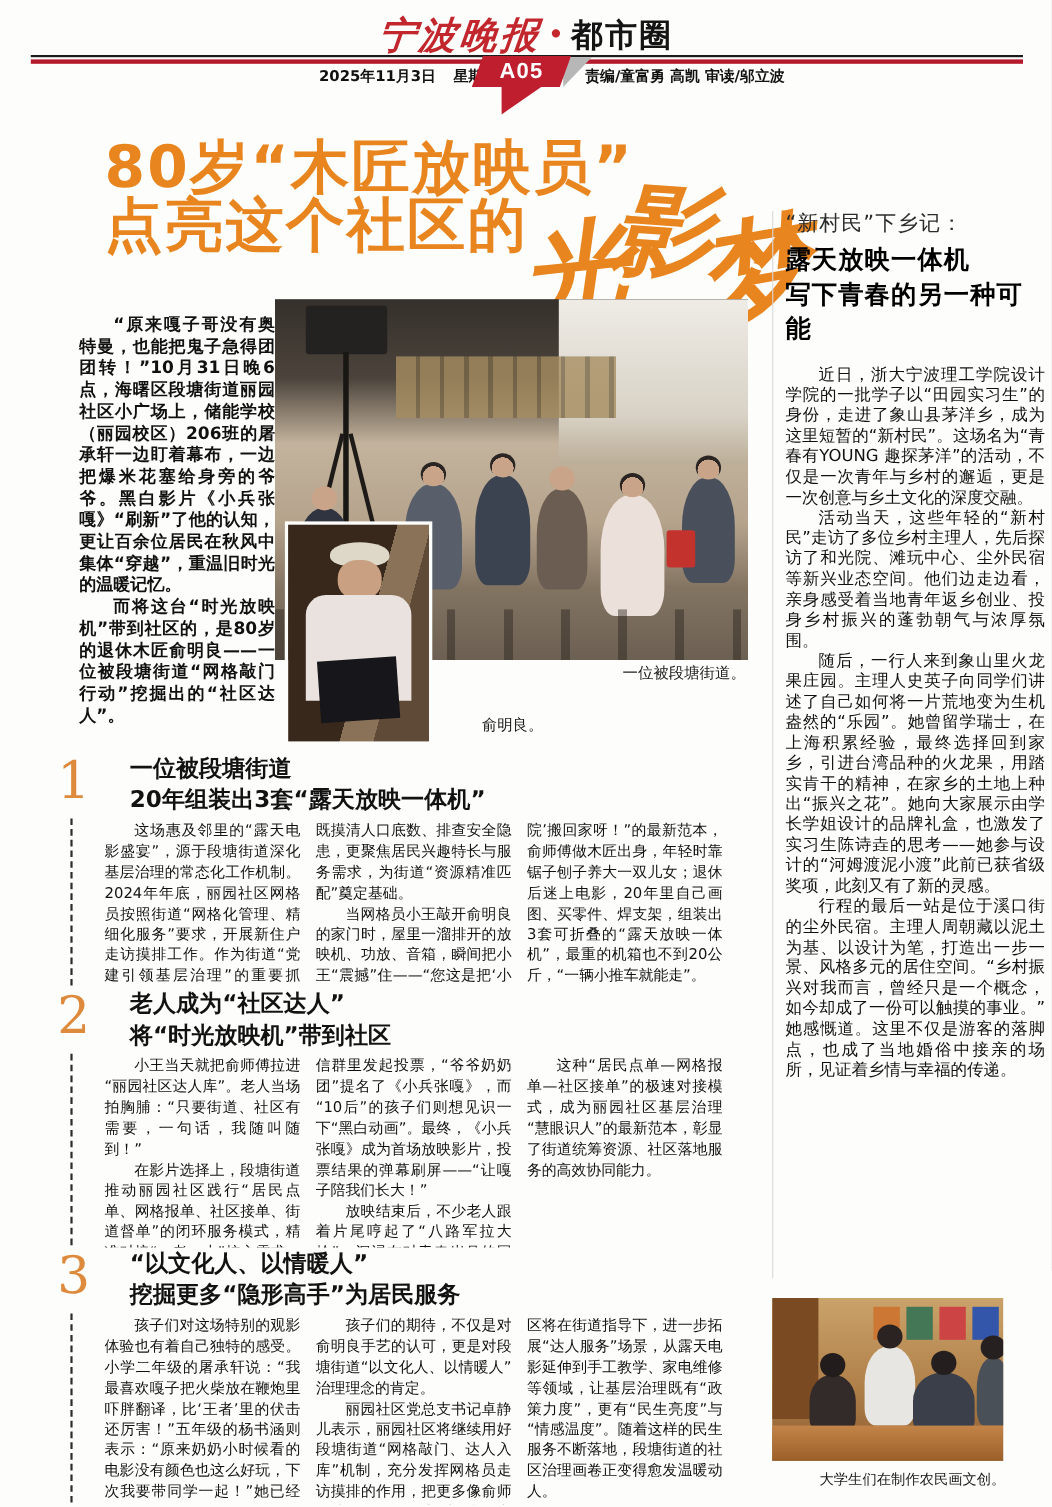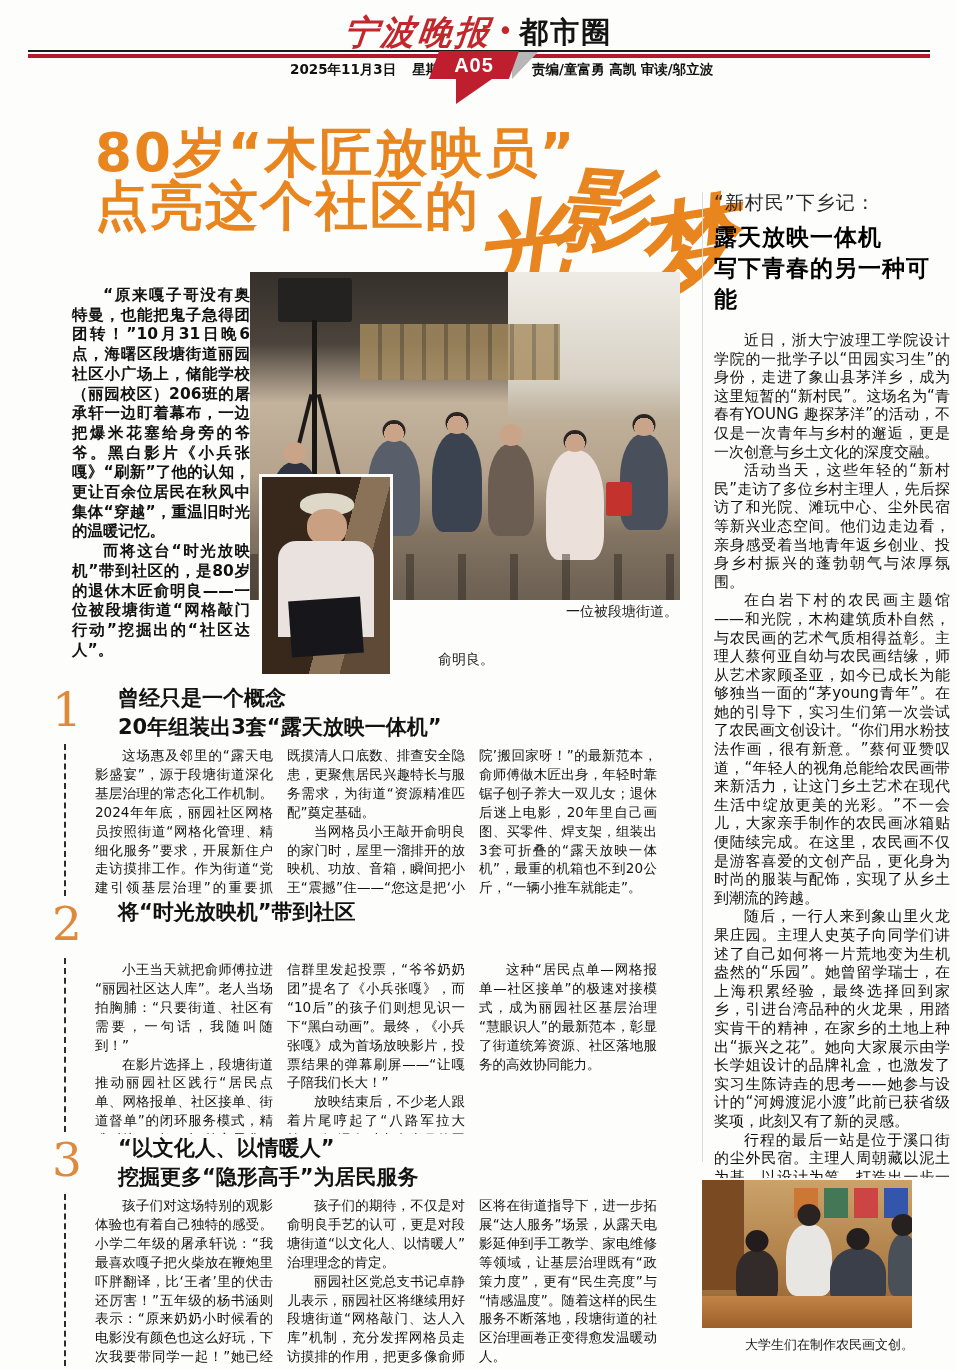--- a/index.html
+++ b/index.html
@@ -179,41 +179,42 @@
     <div class="ip-body"></div>
     <div class="ip-board"></div>
   </div>
   <div class="cap-main">一位被段塘街道。</div>
   <div class="cap-inset">俞明良。</div>
 
   <section class="sec s1">
     <div class="num">1</div>
     <div class="dash"></div>
     <div class="shead">
-      <div>曾经只是一个概念</div>
+      <div>一位被段塘街道</div>
       <div>20年组装出3套“露天放映一体机”</div>
     </div>
     <div class="cols">
       <div class="col">
           <p>这场惠及邻里的“露天电影盛宴”，源于段塘街道深化基层治理的常态化工作机制。2024年年底，丽园社区网格员按照街道“网格化管理、精细化服务”要求，开展新住户走访摸排工作。作为街道“党建引领基层治理”的重要抓手，网格员每月深入辖区家庭，</p>
         </div>
       <div class="col">
           <p class="cont">既摸清人口底数、排查安全隐患，更聚焦居民兴趣特长与服务需求，为街道“资源精准匹配”奠定基础。</p>
           <p>当网格员小王敲开俞明良的家门时，屋里一溜排开的放映机、功放、音箱，瞬间把小王“震撼”住——“您这是把‘小型电影</p>
         </div>
       <div class="col">
           <p class="cont">院’搬回家呀！”的最新范本，俞师傅做木匠出身，年轻时靠锯子刨子养大一双儿女；退休后迷上电影，20年里自己画图、买零件、焊支架，组装出3套可折叠的“露天放映一体机”，最重的机箱也不到20公斤，“一辆小推车就能走”。</p>
         </div>
     </div>
   </section>
 
   <section class="sec s2">
     <div class="num">2</div>
     <div class="dash"></div>
     <div class="shead">
+      <div>老人成为“社区达人”</div>
       <div>将“时光放映机”带到社区</div>
     </div>
     <div class="cols">
       <div class="col">
           <p>小王当天就把俞师傅拉进“丽园社区达人库”。老人当场拍胸脯：“只要街道、社区有需要，一句话，我随叫随到！”</p>
           <p>在影片选择上，段塘街道推动丽园社区践行“居民点单、网格报单、社区接单、街道督单”的闭环服务模式，精准对接“一老一小”核心需求。首场选片时，社区在网格微</p>
         </div>
       <div class="col">
           <p class="cont">信群里发起投票，“爷爷奶奶团”提名了《小兵张嘎》，而“10后”的孩子们则想见识一下“黑白动画”。最终，《小兵张嘎》成为首场放映影片，投票结果的弹幕刷屏——“让嘎子陪我们长大！”</p>
           <p>放映结束后，不少老人跟着片尾哼起了“八路军拉大栓”，沉浸在对青春岁月的回忆中；孩子们则围</p>
@@ -249,21 +250,20 @@
   </section>
 
   <div class="vrule"></div>
   <aside class="right-art">
     <div class="kicker">“新村民”下乡记：</div>
     <div class="rtitle">露天放映一体机</div>
     <div class="rtitle">写下青春的另一种可能</div>
     <div class="rbody">
         <p>近日，浙大宁波理工学院设计学院的一批学子以“田园实习生”的身份，走进了象山县茅洋乡，成为这里短暂的“新村民”。这场名为“青春有YOUNG 趣探茅洋”的活动，不仅是一次青年与乡村的邂逅，更是一次创意与乡土文化的深度交融。</p>
         <p>活动当天，这些年轻的“新村民”走访了多位乡村主理人，先后探访了和光院、滩玩中心、尘外民宿等新兴业态空间。他们边走边看，亲身感受着当地青年返乡创业、投身乡村振兴的蓬勃朝气与浓厚氛围。</p>
-        <p>在白岩下村的农民画主题馆——和光院，木构建筑质朴自然，与农民画的艺术气质相得益彰。主理人蔡何亚自幼与农民画结缘，师从艺术家顾圣亚，如今已成长为能够独当一面的“茅young青年”。在她的引导下，实习生们第一次尝试了农民画文创设计。“你们用水粉技法作画，很有新意。”蔡何亚赞叹道，“年轻人的视角总能给农民画带来新活力，让这门乡土艺术在现代生活中绽放更美的光彩。”不一会儿，大家亲手制作的农民画冰箱贴便陆续完成。在这里，农民画不仅是游客喜爱的文创产品，更化身为时尚的服装与配饰，实现了从乡土到潮流的跨越。</p>
         <p>随后，一行人来到象山里火龙果庄园。主理人史英子向同学们讲述了自己如何将一片荒地变为生机盎然的“乐园”。她曾留学瑞士，在上海积累经验，最终选择回到家乡，引进台湾品种的火龙果，用踏实肯干的精神，在家乡的土地上种出“振兴之花”。她向大家展示由学长学姐设计的品牌礼盒，也激发了实习生陈诗垚的思考——她参与设计的“河姆渡泥小渡”此前已获省级奖项，此刻又有了新的灵感。</p>
         <p>行程的最后一站是位于溪口街的尘外民宿。主理人周朝藏以泥土为基、以设计为笔，打造出一步一景、风格多元的居住空间。“乡村振兴对我而言，曾经只是一个概念，如今却成了一份可以触摸的事业。”她感慨道。这里不仅是游客的落脚点，也成了当地婚俗中接亲的场所，见证着乡情与幸福的传递。</p>
       </div>
 
   </aside>
 
   <div class="bottom-photo">
     <div class="bp-door"></div>
     <div class="bp-art bp-a1"></div>
     <div class="bp-art bp-a2"></div>

